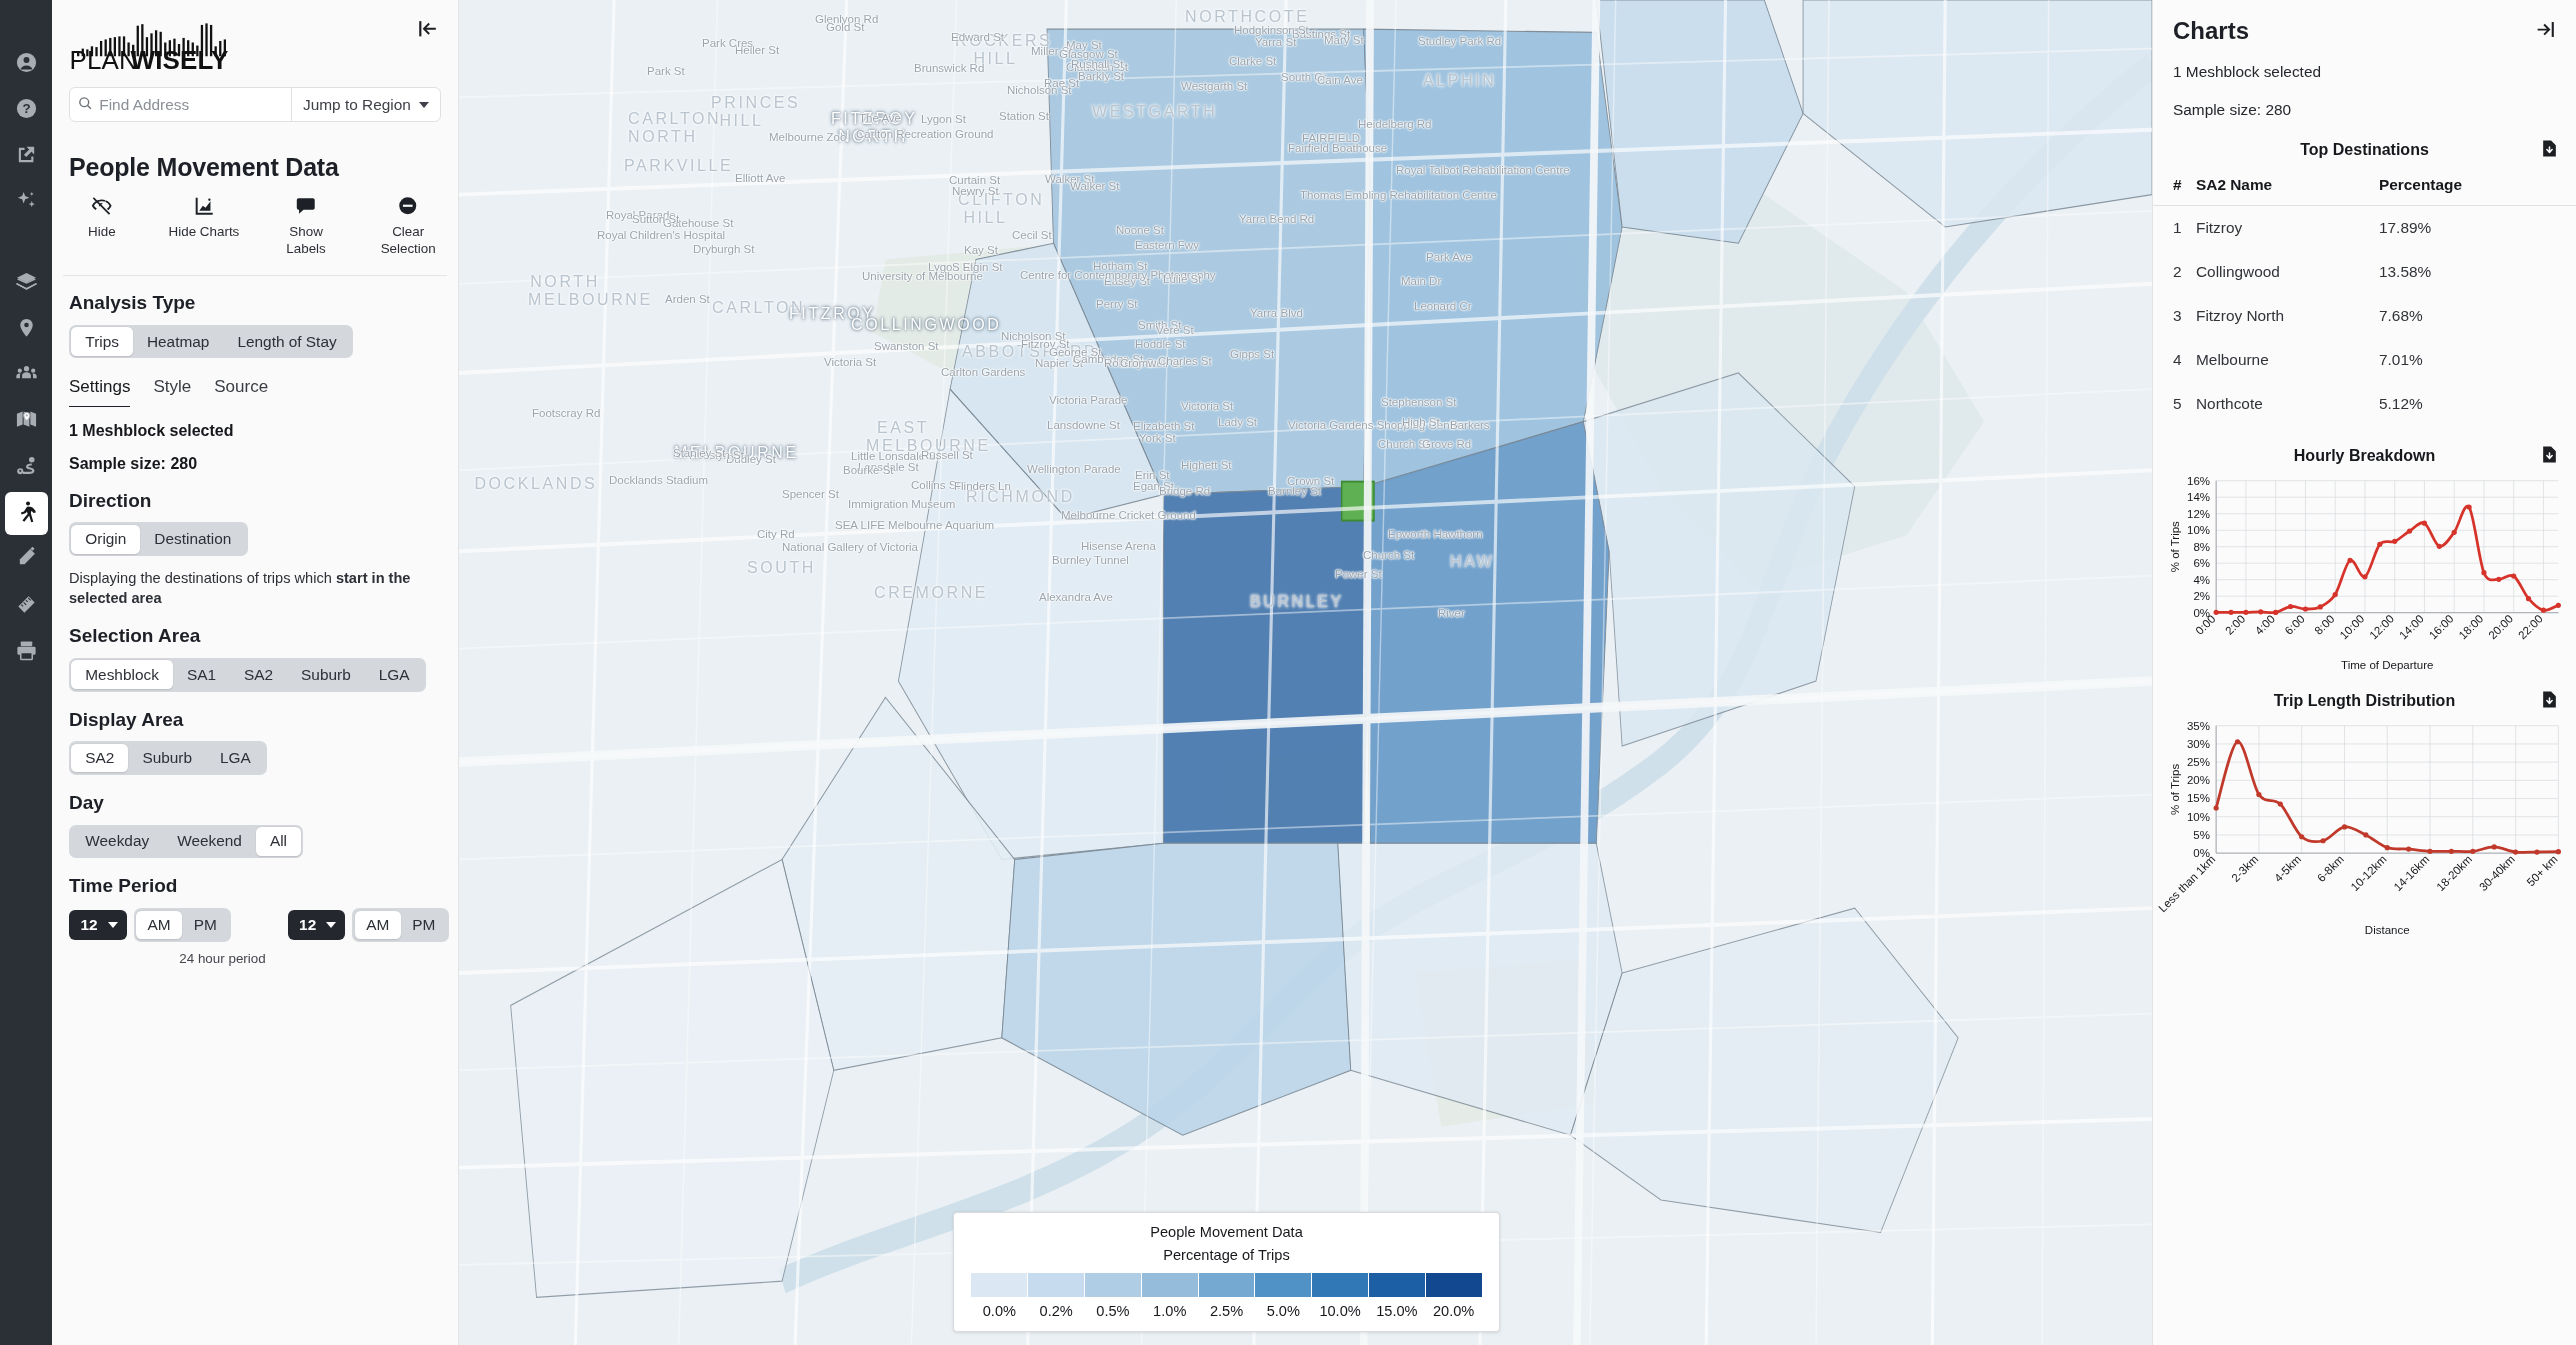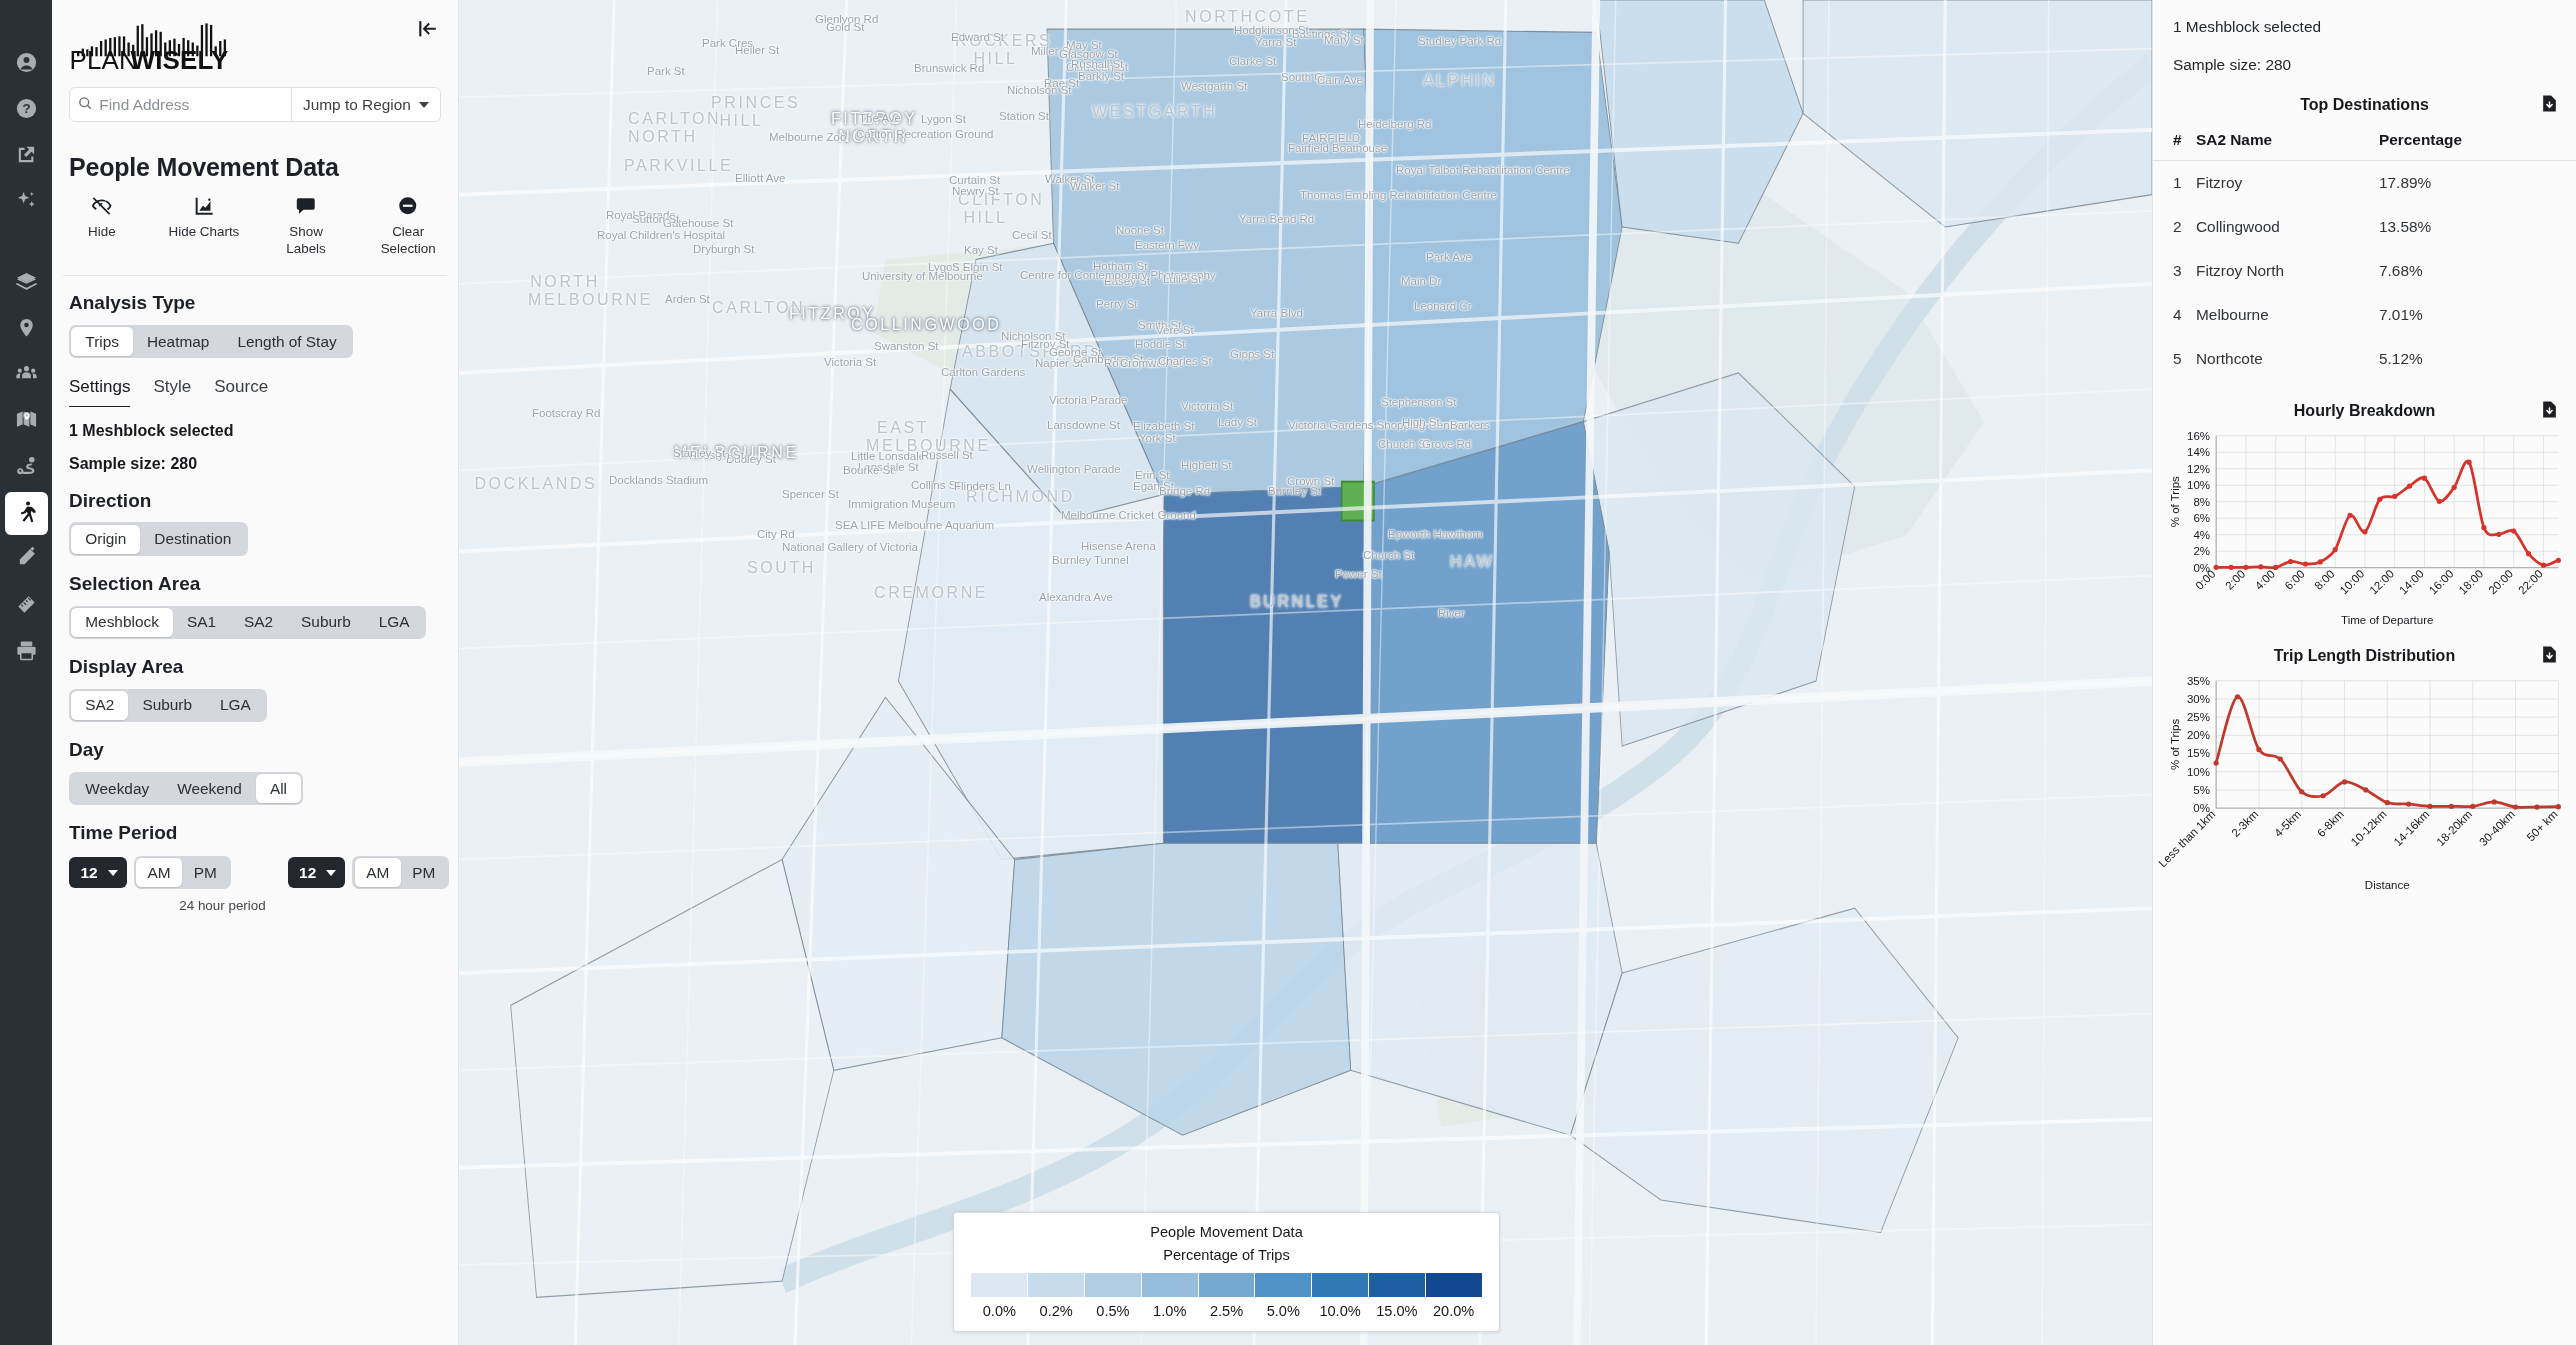--- a/index.html
+++ b/index.html
@@ -455,20 +455,21 @@
 
     <div class="stat">1 Meshblock selected</div>
     <div class="stat">Sample size: 280</div>
 
     
     <div class="sec-title">Direction</div>
     <div class="seg">
       <div class="seg-item sel">Origin</div>
       <div class="seg-item">Destination</div>
     </div>
+    <div class="subnote"><span>Displaying the destinations of trips which </span><b>start in the selected area</b></div>
 
     
     <div class="sec-title">Selection Area</div>
     <div class="seg">
       <div class="seg-item sel">Meshblock</div>
       <div class="seg-item">SA1</div>
       <div class="seg-item">SA2</div>
       <div class="seg-item">Suburb</div>
       <div class="seg-item">LGA</div>
     </div>
@@ -752,20 +753,31 @@
           <span>2.5%</span>
           <span>5.0%</span>
           <span>10.0%</span>
           <span>15.0%</span>
           <span>20.0%</span>
         </div>
     </div>
   </div>
 
   <div class="charts">
+    <div class="charts-head">
+      <div class="charts-title">Charts</div>
+      <div class="collapse-right">
+        <span>
+          <svg viewBox="0 0 24 24">
+              <rect x="19.1" y="3.5" width="2.4" height="17"></rect>
+              <path d="M3 11h10.6l-4-4L11.2 5.4 17.7 12l-6.5 6.6-1.6-1.6 4-4H3z"></path>
+            </svg>
+        </span>
+      </div>
+    </div>
 
     <div class="charts-meta">1 Meshblock selected</div>
     <div class="charts-meta second">Sample size: 280</div>
 
     <div class="chart-block">
       <div class="chart-head">
         <span class="chart-title">Top Destinations</span>
         <span class="dl-icon">
           <svg viewBox="0 0 24 24">
               <path d="M4 2h10l6 6v14H4z" fill="#1d1f23"></path>

